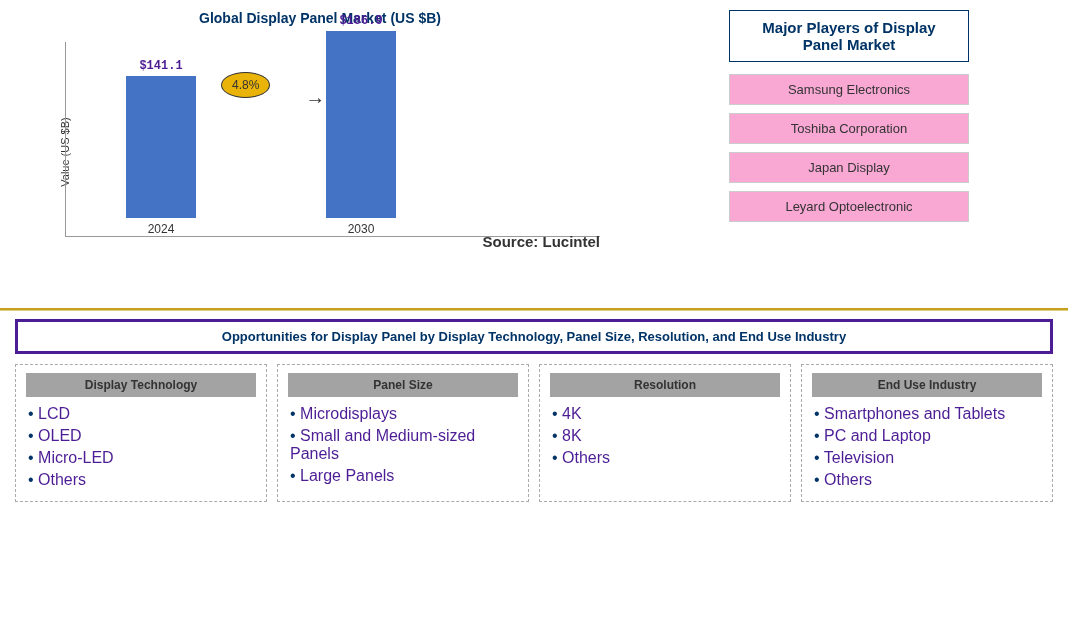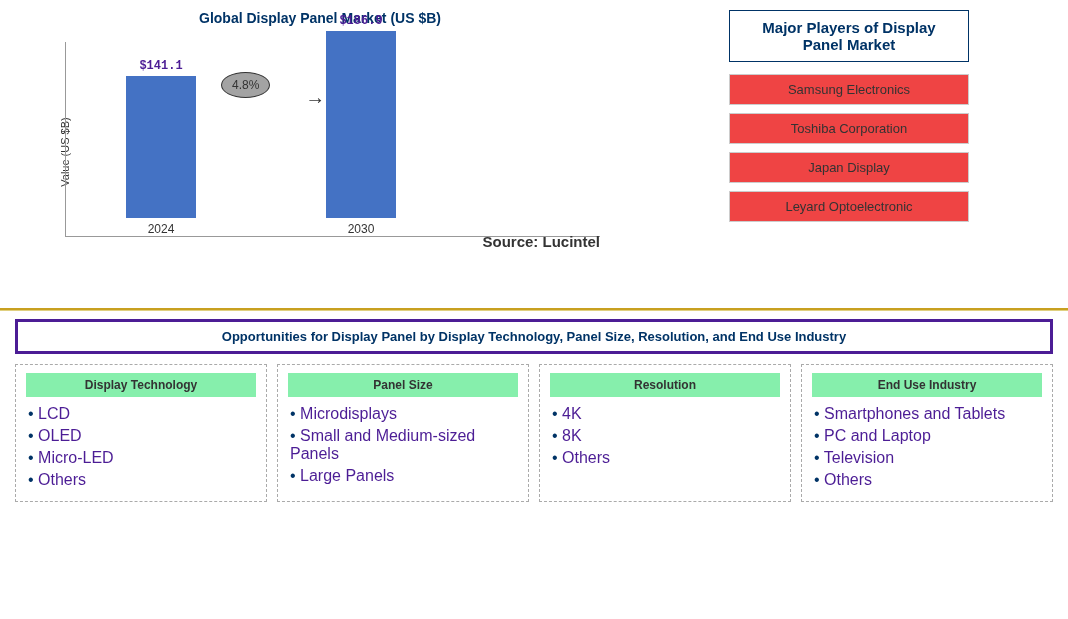--- a/index.html
+++ b/index.html
@@ -118,21 +118,21 @@
       top: 30px;
       left: 155px;
     }
 
     .annotation-bubble {
       border: 1.5px solid #333;
       border-radius: 50%;
       padding: 5px 10px;
       font-size: 12px;
       color: #333;
-      background: #a3a3a3;
+      background: #eab308;
       display: inline-block;
     }
 
     .annotation-arrow {
       position: absolute;
       top: 14px;
       right: -55px;
       font-size: 20px;
       color: #333;
     }
@@ -158,21 +158,21 @@
     }
 
     .player-box {
       border: 1px solid #ccc;
       padding: 7px 15px;
       width: 240px;
       text-align: center;
       font-size: 13px;
       color: #333;
       margin-bottom: 8px;
-      background: #ef4444;
+      background: #f9a8d4;
     }
 
     
     .bottom-section {
       width: 100%;
       padding: 8px 15px;
     }
 
     .opportunities-title {
       text-align: center;
@@ -189,21 +189,21 @@
       gap: 10px;
     }
 
     .category-col {
       flex: 1;
       border: 1px dashed #aaa;
       padding: 8px 10px;
     }
 
     .category-header {
-      background: #86efac;
+      background: #a3a3a3;
       text-align: center;
       font-size: 12px;
       font-weight: bold;
       color: #333;
       padding: 5px;
       margin-bottom: 8px;
     }
 
     .category-items {
       list-style: none;

